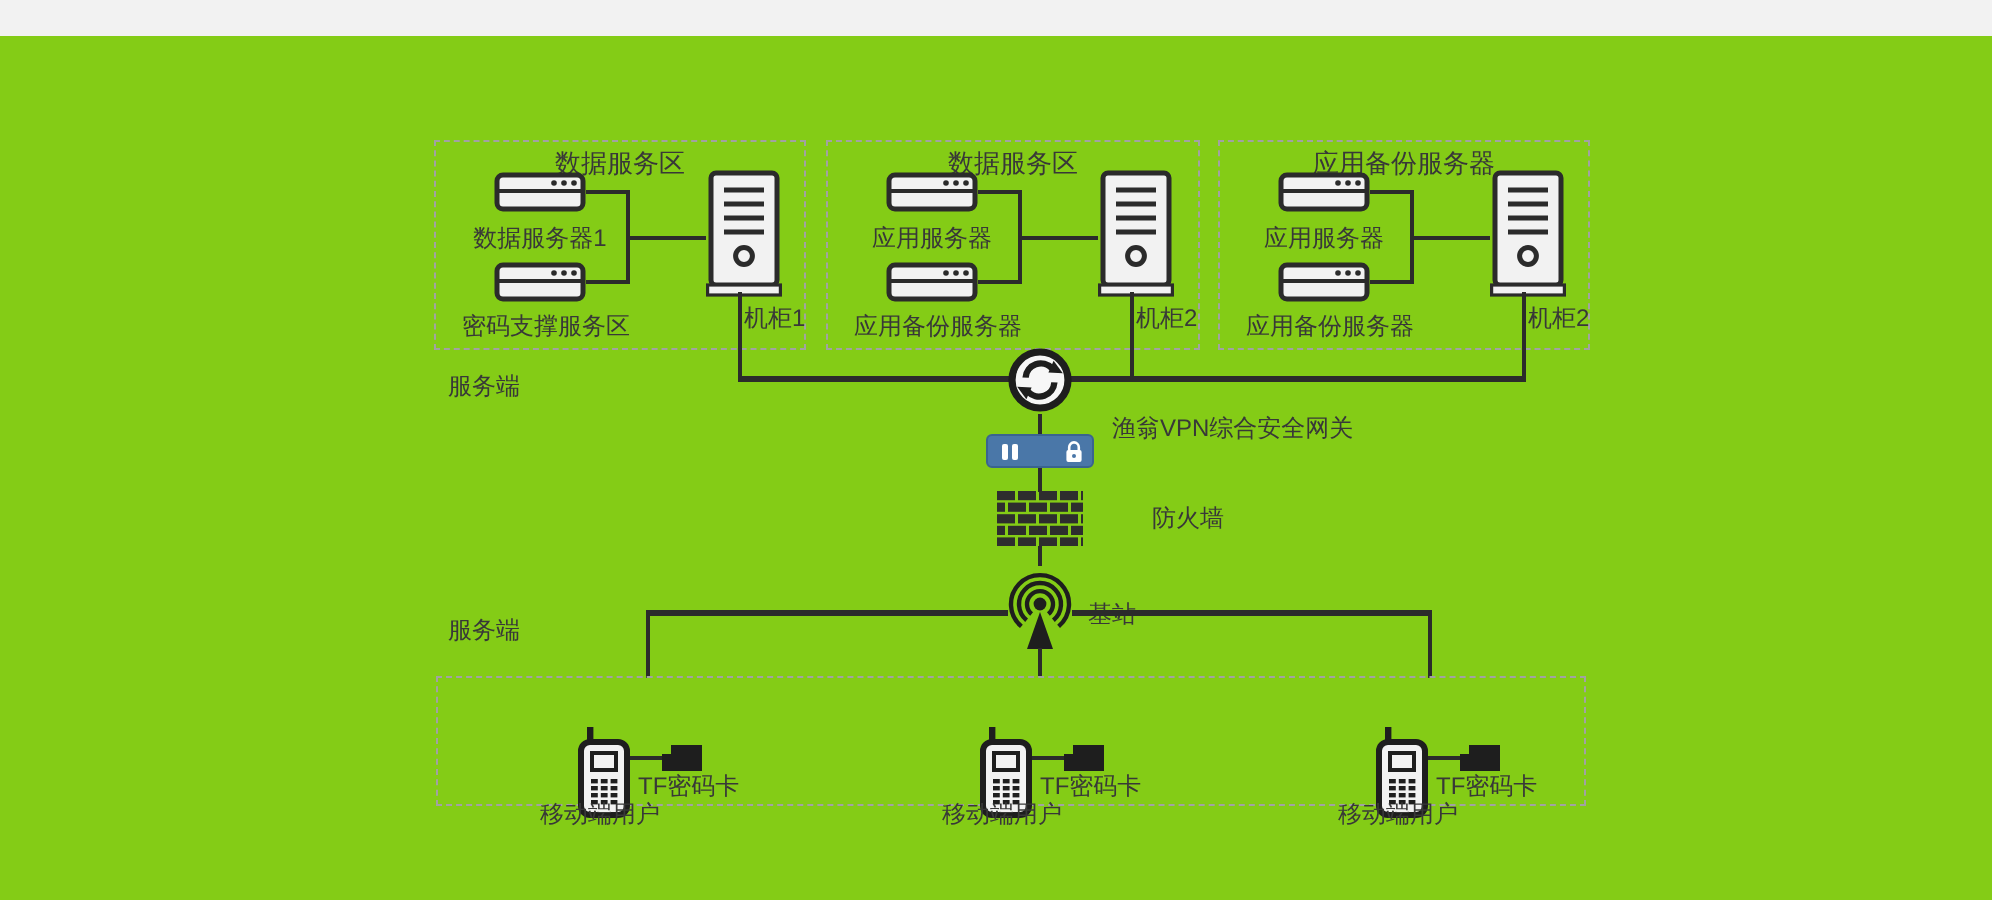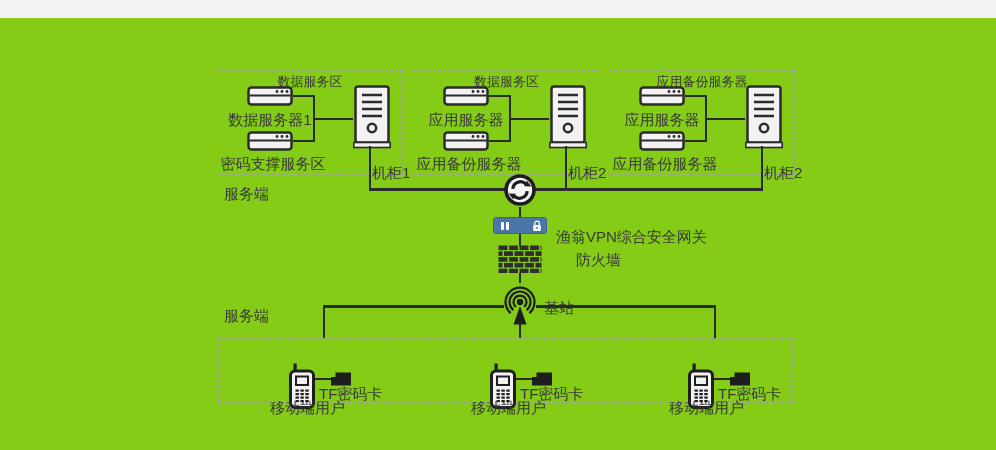--- a/index.html
+++ b/index.html
@@ -1,30 +1,30 @@
 <!DOCTYPE html>
 <html><head>
 <meta charset="utf-8">
 <style>
   html,body{margin:0;padding:0;background:#f2f2f2;}
   #canvas{position:relative;width:996px;height:450px;background:#84cc16;overflow:hidden;
           font-family:Liberation Sans, sans-serif;color:#383838;font-size:13px;margin-top:18px;}
   .abs{position:absolute;}
-  .txt{position:absolute;white-space:nowrap;color:#383838;font-size:15px;line-height:13px;}
+  .txt{position:absolute;white-space:nowrap;color:#383838;font-size:12px;line-height:13px;}
   .dashed-box{position:absolute;border:1.5px dashed #a2a2a2;box-sizing:border-box;}
   .line{position:absolute;background:#2b2b2b;}
   
   .zone{position:absolute;top:52px;width:186px;height:105px;border:1.5px dashed #a2a2a2;box-sizing:border-box;}
   .z-title{position:absolute;top:2px;left:0;width:100%;text-align:center;}
   .z-rack1{position:absolute;left:29px;top:15px;}
   .z-rack2{position:absolute;left:29px;top:60px;}
   .z-lab1{position:absolute;left:0px;top:42px;width:104px;text-align:center;}
   .z-lab2{position:absolute;left:0px;top:86px;width:110px;text-align:center;}
   .z-tower{position:absolute;left:135px;top:14px;}
-  .z-cab{position:absolute;left:154px;top:95px;}
+  .z-cab{position:absolute;left:154px;top:82px;}
   .z-l1{position:absolute;left:75px;top:24px;width:22px;height:2px;background:#2b2b2b;}
   .z-l2{position:absolute;left:75px;top:69px;width:22px;height:2px;background:#2b2b2b;}
   .z-lv{position:absolute;left:95px;top:24px;width:2px;height:47px;background:#2b2b2b;}
   .z-l3{position:absolute;left:95px;top:47px;width:40px;height:2px;background:#2b2b2b;}
   
   .mgroup{position:absolute;top:341px;width:112px;height:58px;}
   .m-phone{position:absolute;left:17px;top:4px;}
   .m-wire{position:absolute;left:45px;top:19px;width:16px;height:2px;background:#2b2b2b;}
   .m-card{position:absolute;left:60px;top:12px;}
   .m-tf{position:absolute;left:49px;top:28px;}
@@ -202,21 +202,21 @@
     </svg>
 
   <div class="line" style="left:519px;top:189px;width:2px;height:11px;"></div>
   <div class="gateway">
     <span class="gw-bar" style="left:7px;"></span>
     <span class="gw-bar" style="left:12px;"></span>
     <svg class="abs" style="left:38px;top:2px;" width="10" height="12">
         <use href="#sym-lock"></use>
       </svg>
   </div>
-  <div class="txt" style="left:556px;top:212px;text-align:center;">渔翁VPN综合安全网关</div>
+  <div class="txt" style="left:556px;top:190px;text-align:center;">渔翁VPN综合安全网关</div>
 
   <div class="line" style="left:519px;top:216px;width:2px;height:12px;"></div>
   <svg class="abs" style="left:498px;top:227px;" width="44" height="28">
       <use href="#sym-firewall"></use>
     </svg>
   <div class="txt" style="left:576px;top:235px;">防火墙</div>
 
   <div class="line" style="left:519px;top:255px;width:2px;height:10px;"></div>
   <svg class="abs" style="left:500px;top:263px;" width="40" height="45">
       <use href="#sym-antenna"></use>

